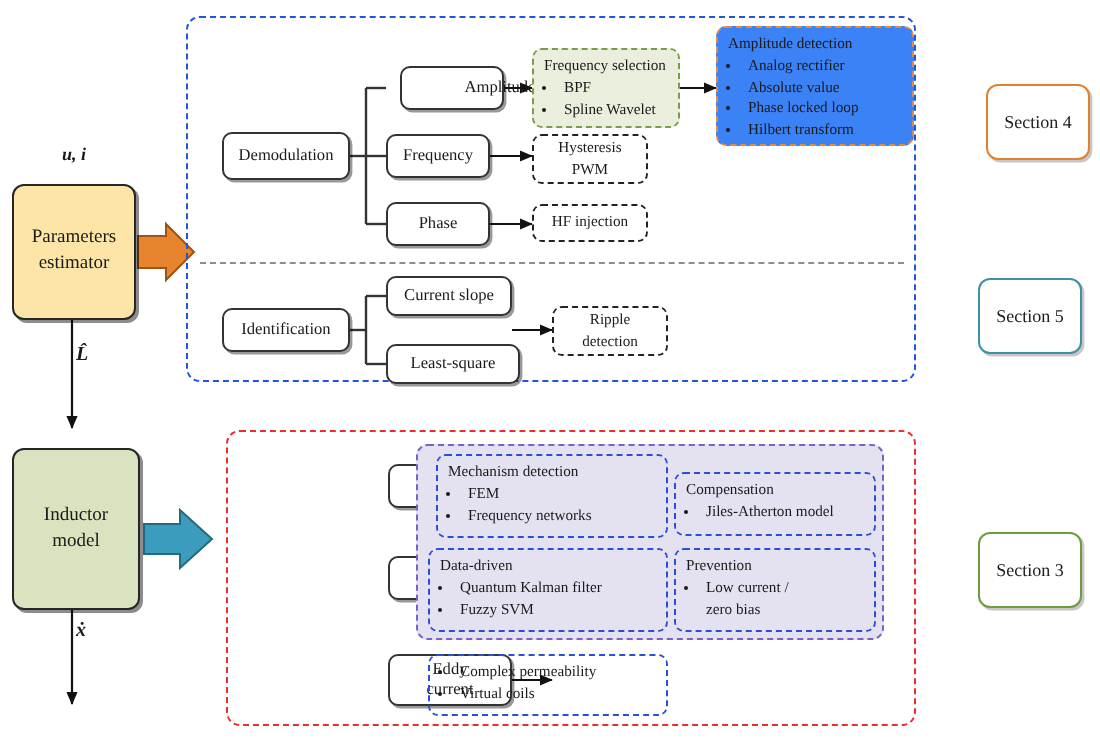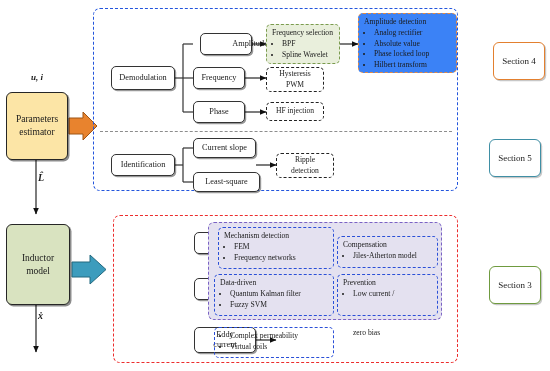--- a/index.html
+++ b/index.html
@@ -240,21 +240,21 @@
     <ul>
       <li>Quantum Kalman filter</li>
       <li>Fuzzy SVM</li>
     </ul>
   </div>
 
   <div class="abs panel dash-blue" style="left:337px;top:274px;width:101px;height:42px;">
     <span class="ptitle">Prevention</span>
     <ul>
       <li>Low current /</li>
-      <li style="list-style:none;margin-left:0;margin-top:28px;">zero bias</li>
+      <li style="list-style:none;margin-left:0;">zero bias</li>
     </ul>
   </div>
 
   <div class="abs panel dash-blue" style="left:214px;top:327px;width:120px;height:31px;">
     <ul>
       <li>Complex permeability</li>
       <li>Virtual coils</li>
     </ul>
   </div>
 

